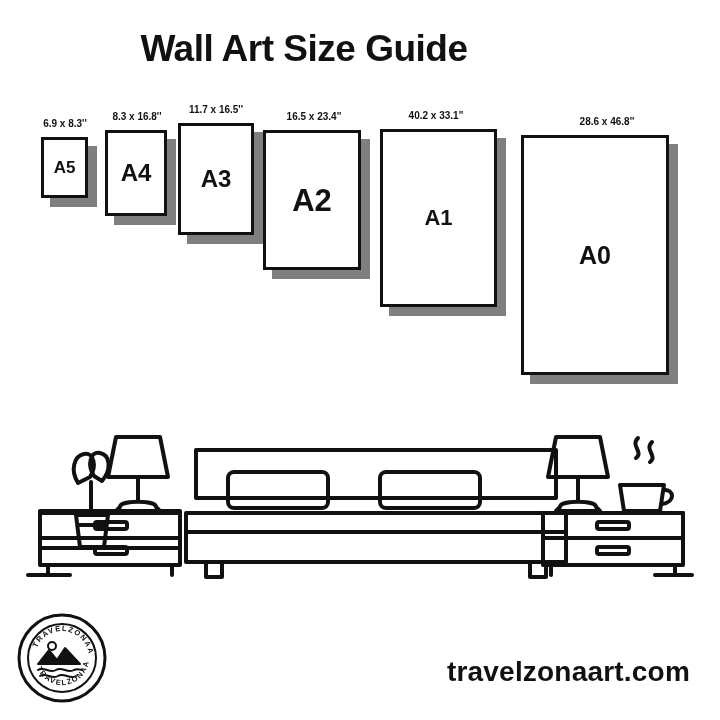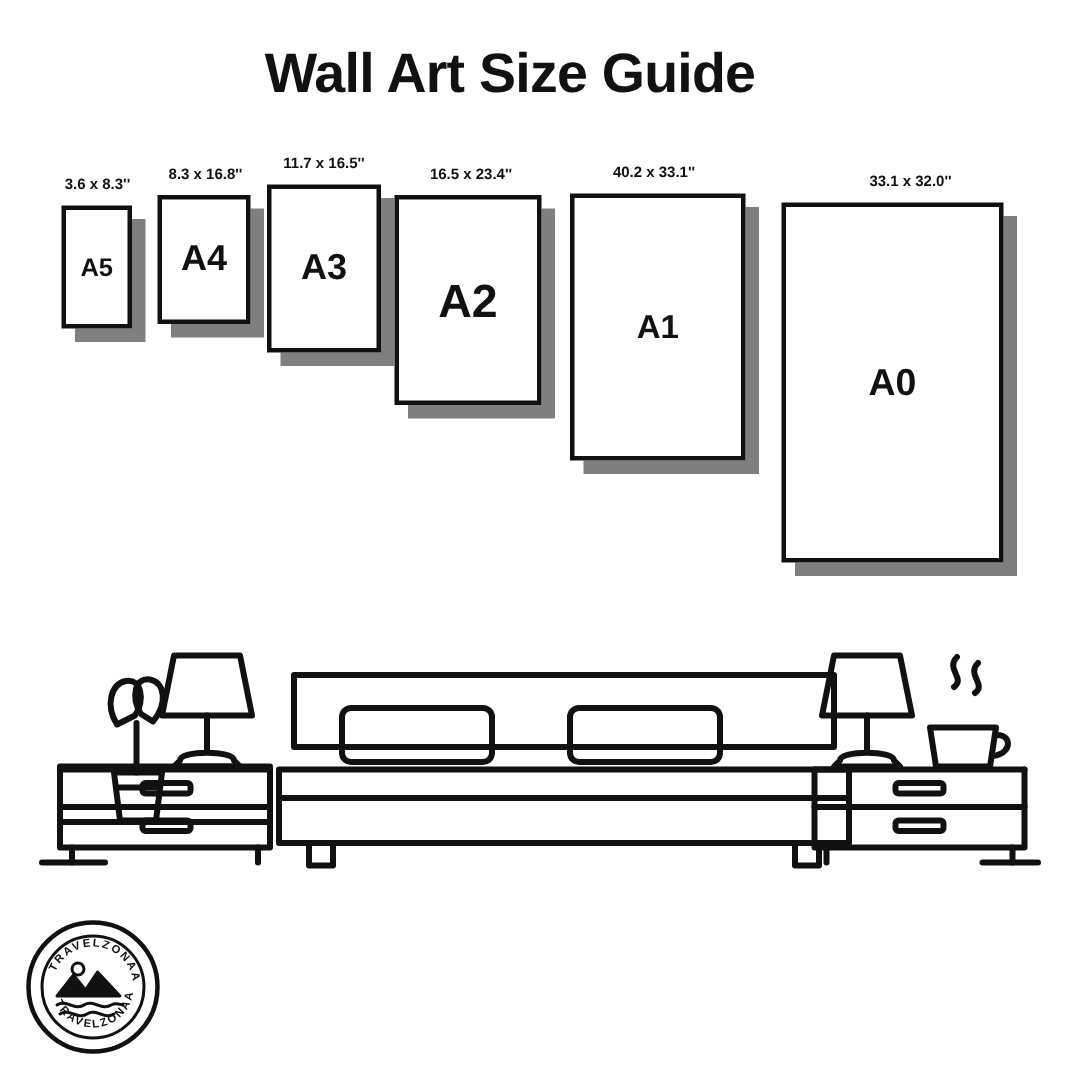--- a/index.html
+++ b/index.html
@@ -25,21 +25,20 @@
   .title {
     position: absolute;
     top: 28px;
     left: 0;
     width: 608px;
     text-align: center;
     font-size: 37px;
     font-weight: bold;
     letter-spacing: -0.5px;
     color: #111111;
-    padding-left: 36px;
   }
 
   
   .frames-layer {
     position: absolute;
     left: 0;
     top: 0;
     width: 720px;
     height: 400px;
   }
@@ -100,22 +99,22 @@
 </head>
 <body>
 
 <div id="stage">
 
   <div class="title">Wall Art Size Guide</div>
 
   <div class="frames-layer">
 
     <div class="frame-wrap">
-      <div class="frame-label-dim" style="left:32px; top:118px; width:66px;">3.6 x 8.3''</div>
-      <div class="frame-box" style="left:41px; top:137px; width:47px; height:82px;">
+      <div class="frame-label-dim" style="left:32px; top:118px; width:66px;">6.9 x 8.3''</div>
+      <div class="frame-box" style="left:41px; top:137px; width:47px; height:61px;">
         <span class="frame-name" style="font-size:17px;">A5</span>
       </div>
     </div>
 
     <div class="frame-wrap">
       <div class="frame-label-dim" style="left:98px; top:111px; width:78px;">8.3 x 16.8''</div>
       <div class="frame-box" style="left:105px; top:130px; width:62px; height:86px;">
         <span class="frame-name" style="font-size:24px;">A4</span>
       </div>
     </div>
@@ -135,21 +134,21 @@
     </div>
 
     <div class="frame-wrap">
       <div class="frame-label-dim" style="left:378px; top:110px; width:116px;">40.2 x 33.1''</div>
       <div class="frame-box" style="left:380px; top:129px; width:117px; height:178px;">
         <span class="frame-name" style="font-size:22px;">A1</span>
       </div>
     </div>
 
     <div class="frame-wrap">
-      <div class="frame-label-dim" style="left:525px; top:116px; width:164px;">33.1 x 32.0''</div>
+      <div class="frame-label-dim" style="left:525px; top:116px; width:164px;">28.6 x 46.8''</div>
       <div class="frame-box" style="left:521px; top:135px; width:148px; height:240px;">
         <span class="frame-name" style="font-size:25px;">A0</span>
       </div>
     </div>
 
   </div>
 
   <div class="scene">
     <svg width="720" height="230" viewBox="0 0 720 230" xmlns="http://www.w3.org/2000/svg">
       <g fill="none" stroke="#111111" stroke-width="4" stroke-linejoin="round" stroke-linecap="round">
@@ -245,14 +244,15 @@
       <path id="logoArcBottom" d="M 46 46 m -27 0 a 27 27 0 1 0 54 0" fill="none"></path>
       <text font-family="Liberation Sans, sans-serif" font-size="7.5" font-weight="bold" fill="#111111" letter-spacing="1.4">
         <textPath href="#logoArcTop" startOffset="12%">TRAVELZONAART</textPath>
       </text>
       <text font-family="Liberation Sans, sans-serif" font-size="7.5" font-weight="bold" fill="#111111" letter-spacing="1.4">
         <textPath href="#logoArcBottom" startOffset="12%">TRAVELZONAART</textPath>
       </text>
     </svg>
   </div>
 
+  <div class="footer-url">travelzonaart.com</div>
 
 </div>
 
 </body></html>

